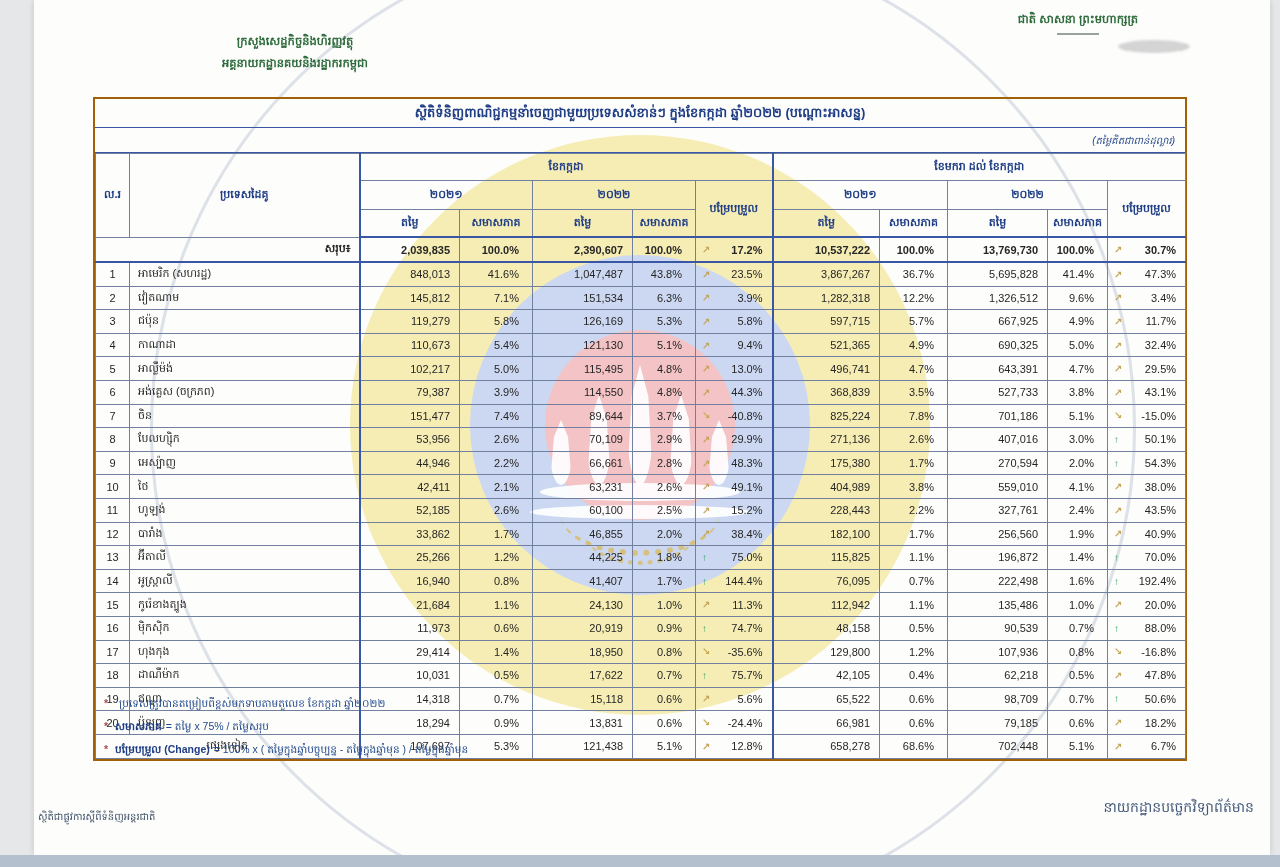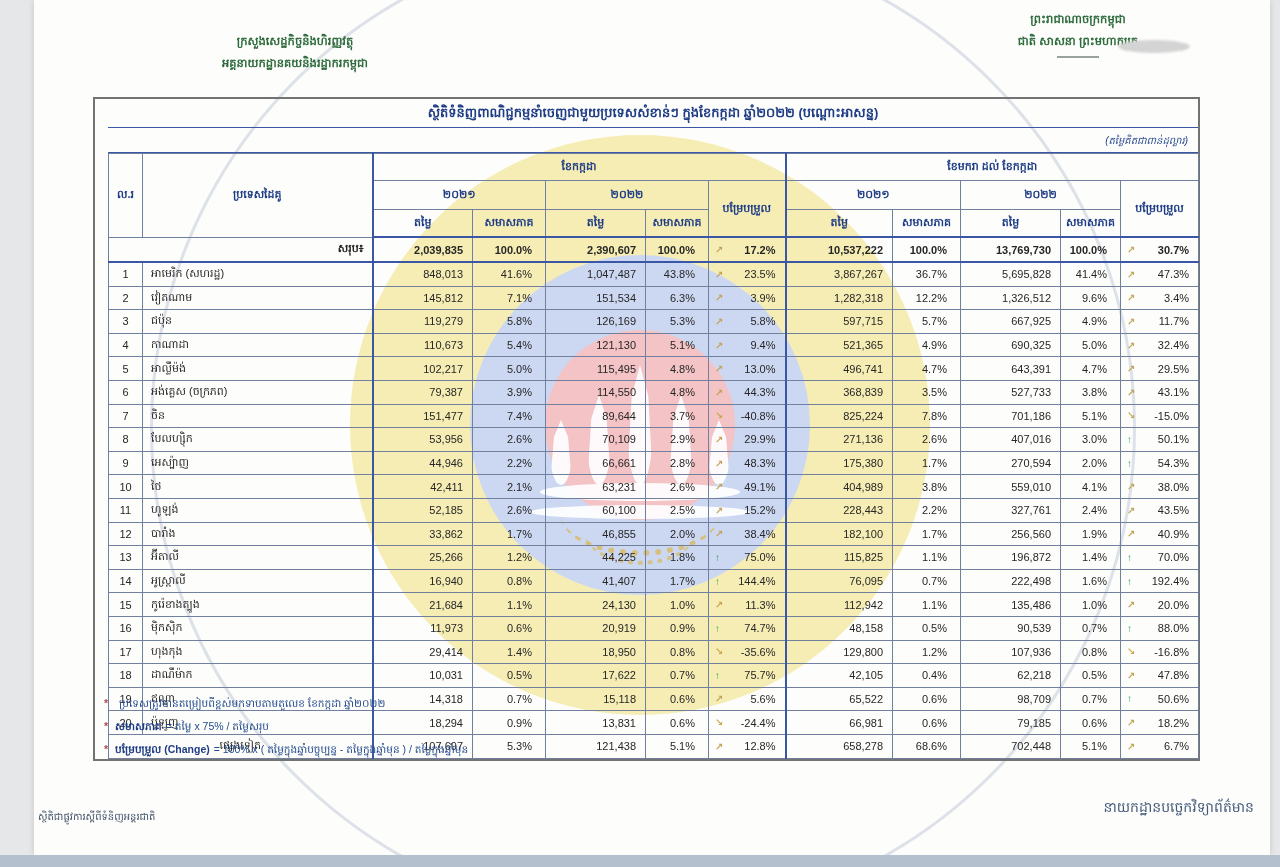--- a/index.html
+++ b/index.html
@@ -33,21 +33,21 @@
   
   .ministry{position:absolute;left:96px;top:30px;width:330px;text-align:center;
             color:#2e6b3c;font-weight:bold;font-size:11.5px;line-height:1.95;}
   .kingdom{position:absolute;left:914px;top:8px;width:260px;text-align:center;
            color:#2e6b3c;font-weight:bold;font-size:11.5px;line-height:1.95;}
   .tassel{width:42px;height:0;border-bottom:2px solid #9aa39b;margin:3px auto 0;}
   .smudge{position:absolute;right:18px;top:32px;width:72px;height:13px;background:#d4d4d4;
           border-radius:50%;filter:blur(1px);}
 
   
-  .tbl-wrap{position:absolute;left:59px;top:97px;width:1090px;border:2px solid #737373;padding-left:13px;}
+  .tbl-wrap{position:absolute;left:59px;top:97px;width:1090px;border:2px solid #a16207;}
   .tbl-title{height:28px;line-height:28px;text-align:center;color:#1f3d85;font-weight:bold;
              font-size:13px;border-bottom:1px solid #3a57a5;}
   .tbl-unit{height:25px;line-height:25px;text-align:right;padding-right:10px;color:#2a4a8f;
             font-size:10px;font-style:italic;border-bottom:1px solid #3a57a5;box-sizing:border-box;}
   table{width:100%;border-collapse:collapse;table-layout:fixed;font-size:11px;color:#262626;}
   th,td{border:1px solid #72809f;overflow:hidden;white-space:nowrap;}
   thead th{color:#1f3d85;font-weight:bold;font-size:11px;}
   thead tr.h1 th{height:24px;}
   thead tr.h2 th{height:26px;}
   thead tr.h3 th{height:24px;}
@@ -100,21 +100,20 @@
       <div class="wm-goldarc"></div>
       <div class="wm-goldarc2"></div>
     </div>
 
     <div class="ministry">
       <div>ក្រសួងសេដ្ឋកិច្ចនិងហិរញ្ញវត្ថុ</div>
       <div>អគ្គនាយកដ្ឋានគយនិងរដ្ឋាករកម្ពុជា</div>
     </div>
 
     <div class="kingdom">
-      <div>ព្រះរាជាណាចក្រកម្ពុជា</div>
       <div>ជាតិ សាសនា ព្រះមហាក្សត្រ</div>
       <div class="tassel"></div>
       <div class="smudge"></div>
     </div>
 
     <div class="tbl-wrap">
       <div class="tbl-title">ស្ថិតិទំនិញពាណិជ្ជកម្មនាំចេញជាមួយប្រទេសសំខាន់ៗ ក្នុងខែកក្កដា ឆ្នាំ២០២២ (បណ្ដោះអាសន្ន)</div>
       <div class="tbl-unit">(តម្លៃគិតជាពាន់ដុល្លារ)</div>
       <table>
         <colgroup>

